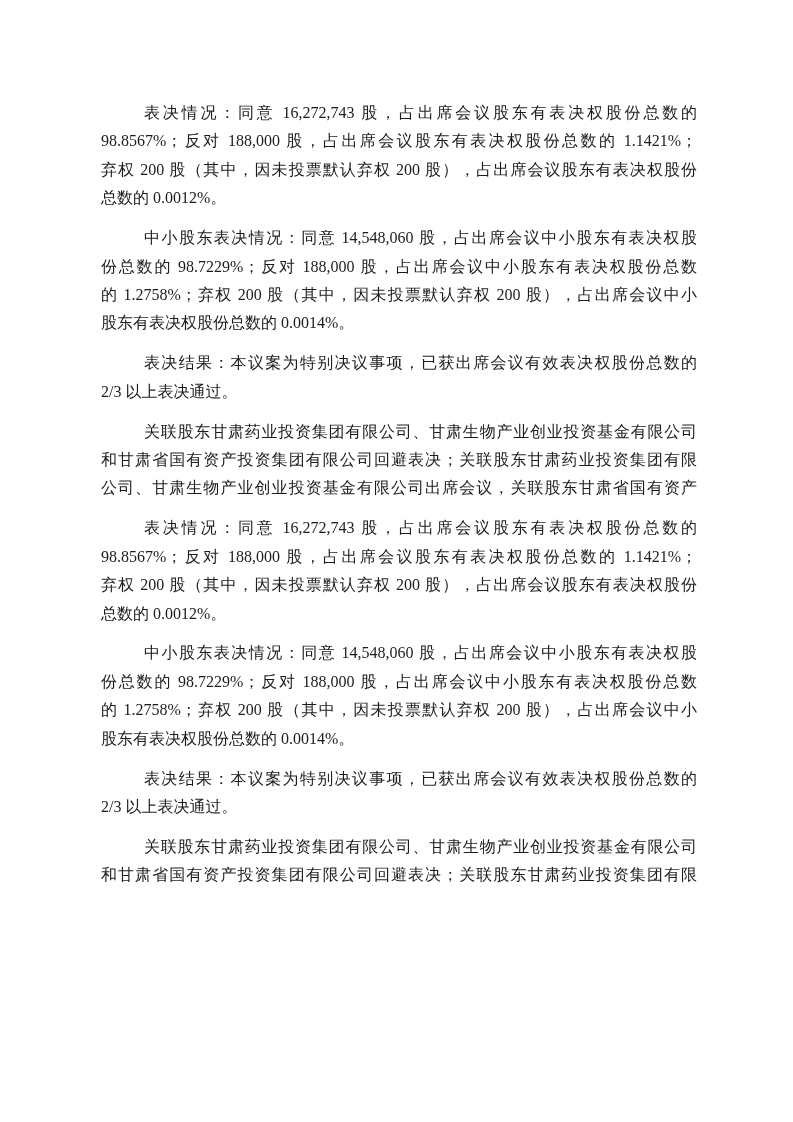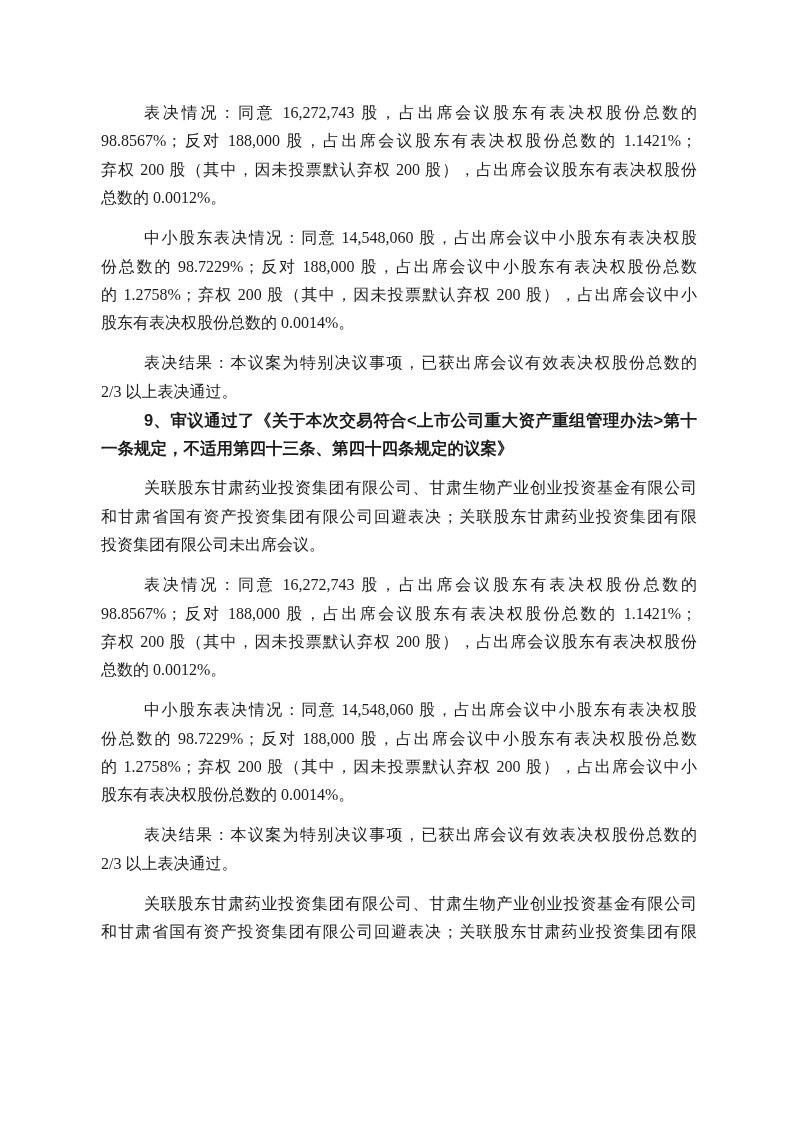--- a/index.html
+++ b/index.html
@@ -64,29 +64,25 @@
       <div class="line just">份总数的 98.7229%；反对 188,000 股，占出席会议中小股东有表决权股份总数</div>
       <div class="line just">的 1.2758%；弃权 200 股（其中，因未投票默认弃权 200 股），占出席会议中小</div>
       <div class="line">股东有表决权股份总数的 0.0014%。</div>
     </div>
 
     <div class="para">
       <div class="line first just">表决结果：本议案为特别决议事项，已获出席会议有效表决权股份总数的</div>
       <div class="line">2/3 以上表决通过。</div>
     </div>
 
-    <div class="para heading">
-      <div class="line first just">9、审议通过了《关于本次交易符合&lt;上市公司重大资产重组管理办法&gt;第十</div>
-      <div class="line">一条规定，不适用第四十三条、第四十四条规定的议案》</div>
-    </div>
 
     <div class="para">
       <div class="line first just">关联股东甘肃药业投资集团有限公司、甘肃生物产业创业投资基金有限公司</div>
       <div class="line just">和甘肃省国有资产投资集团有限公司回避表决；关联股东甘肃药业投资集团有限</div>
-      <div class="line">投资集团有限公司未出席会议。</div>
+      <div class="line just">公司、甘肃生物产业创业投资基金有限公司出席会议，关联股东甘肃省国有资产</div>
     </div>
 
     <div class="para">
       <div class="line first just">表决情况：同意 16,272,743 股，占出席会议股东有表决权股份总数的</div>
       <div class="line just">98.8567%；反对 188,000 股，占出席会议股东有表决权股份总数的 1.1421%；</div>
       <div class="line just">弃权 200 股（其中，因未投票默认弃权 200 股），占出席会议股东有表决权股份</div>
       <div class="line">总数的 0.0012%。</div>
     </div>
 
     <div class="para">

